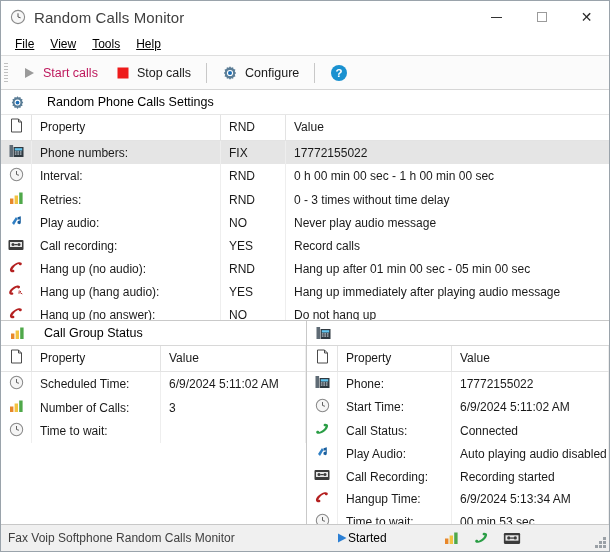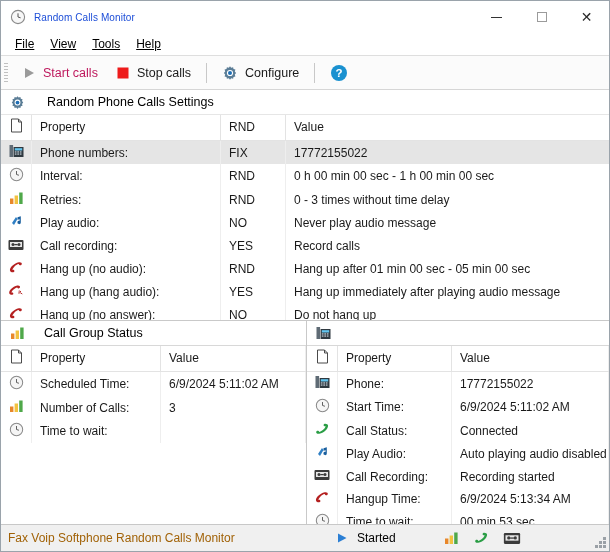--- a/index.html
+++ b/index.html
@@ -38,22 +38,22 @@
   .title-icon {
     margin-left: 9px;
     margin-right: 8px;
     width: 16px;
     height: 16px;
     display: flex;
     align-items: center;
     justify-content: center;
   }
   .title-text {
-    font-size: 10px;
-    color: #1d4ed8;
+    font-size: 15px;
+    color: #404040;
     letter-spacing: 0.1px;
   }
   .win-buttons {
     position: absolute;
     right: 0;
     top: 0;
     height: 32px;
     display: flex;
   }
   .win-btn {
@@ -221,27 +221,26 @@
   .statusbar {
     height: 26px;
     flex: 0 0 26px;
     display: flex;
     align-items: center;
     background: #f0f0f0;
     border-top: 1px solid #c8c8c8;
     font-size: 12px;
     position: relative;
   }
-  .sb-text { padding-left: 7px; color: #a16207; }
+  .sb-text { padding-left: 7px; color: #404040; }
   .sb-group {
     position: absolute;
     left: 335px;
     display: flex;
     align-items: center;
-    gap: 9px;
     justify-content: center;
   }
   .sb-icons {
     position: absolute;
     left: 443px;
     display: flex;
     align-items: center;
     gap: 14px;
   }
   .resize-grip {

